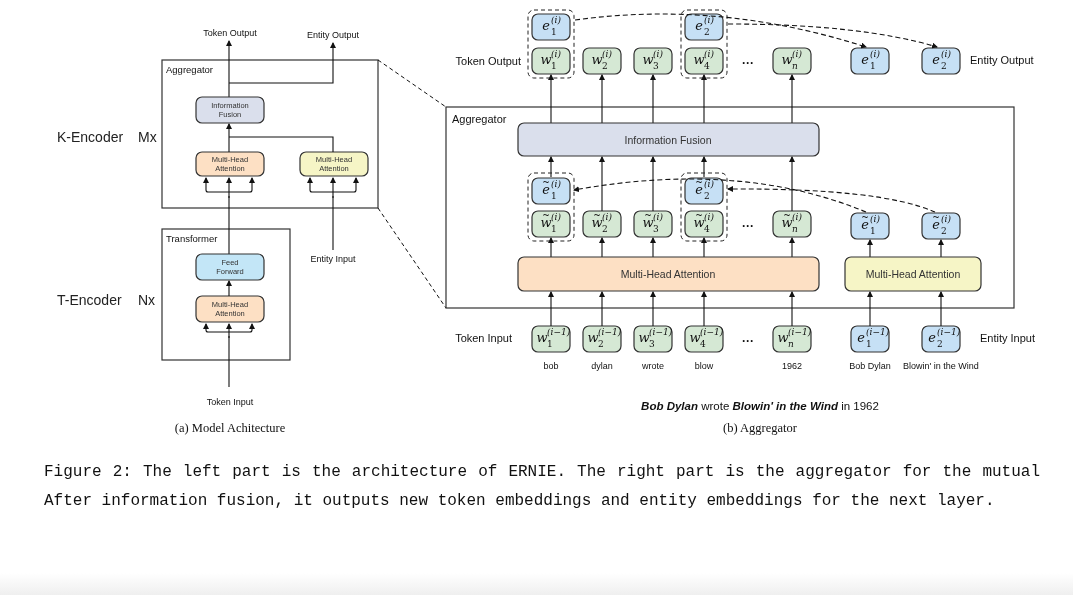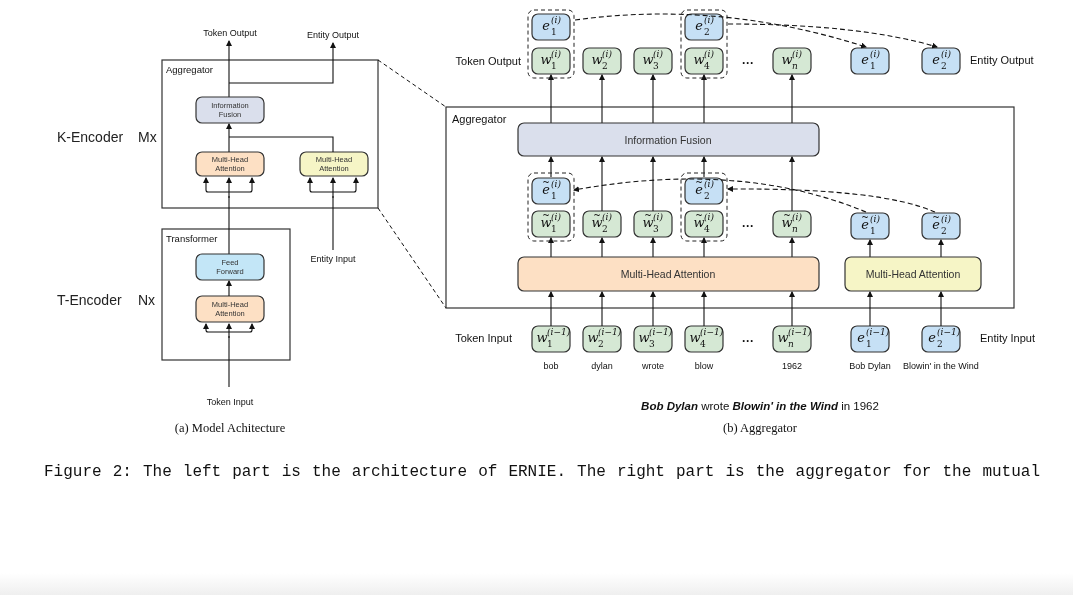--- a/index.html
+++ b/index.html
@@ -288,14 +288,15 @@
       </g>
       <text x="941" y="369" font-size="9" text-anchor="middle" fill="#111" font-family="&quot;Liberation Sans&quot;, &quot;DejaVu Sans&quot;, sans-serif">Blowin' in the Wind</text>
       <line x1="941" y1="326" x2="941" y2="292" stroke="#111" stroke-width="1.1" marker-end="url(#arr)"></line>
       <text x="760" y="410" text-anchor="middle" font-size="11.5" fill="#111" font-family="&quot;Liberation Sans&quot;, &quot;DejaVu Sans&quot;, sans-serif"><tspan font-weight="bold" font-style="italic">Bob Dylan</tspan><tspan> wrote </tspan><tspan font-weight="bold" font-style="italic">Blowin' in the Wind</tspan><tspan> in 1962</tspan></text>
       <text x="760" y="432" font-size="12.5" text-anchor="middle" fill="#111" font-family="&quot;Liberation Serif&quot;, &quot;DejaVu Serif&quot;, serif">(b) Aggregator</text>
     </g>
 </svg>
 
 <div id="caption">
   <span class="ln">Figure 2:  The left part is the architecture of ERNIE. The right part is the aggregator for the mutual</span>
+  <span class="ln last">After information fusion, it outputs new token embeddings and entity embeddings for the next layer.</span>
 </div>
 <div id="bottom-fade"></div>
 
 </body></html>

